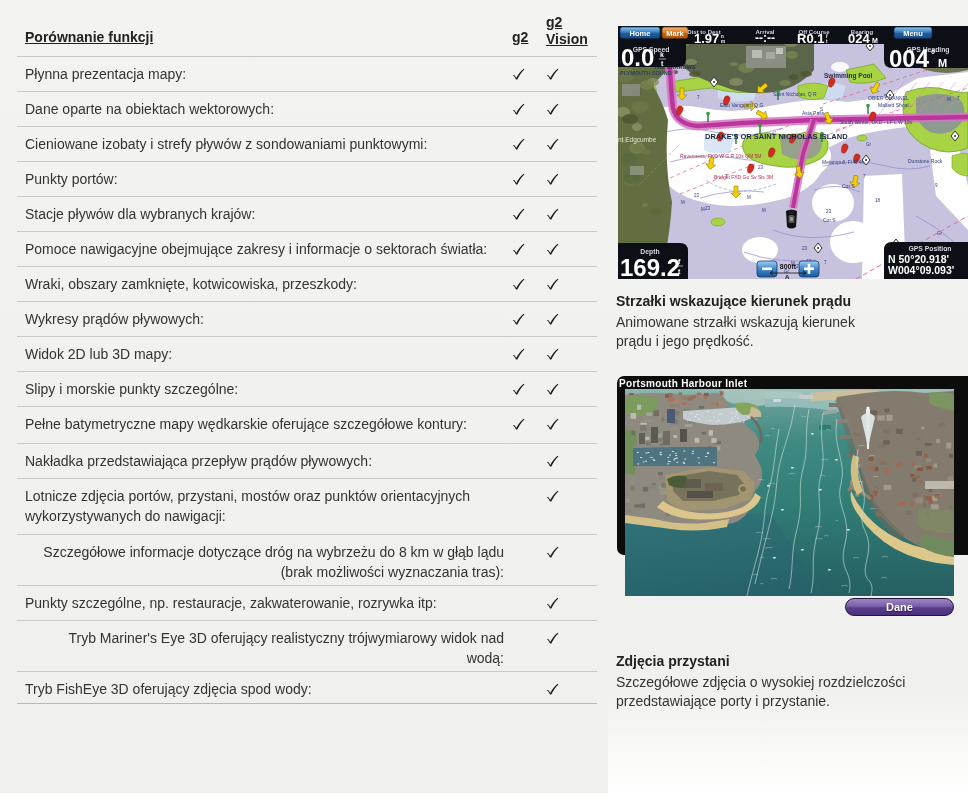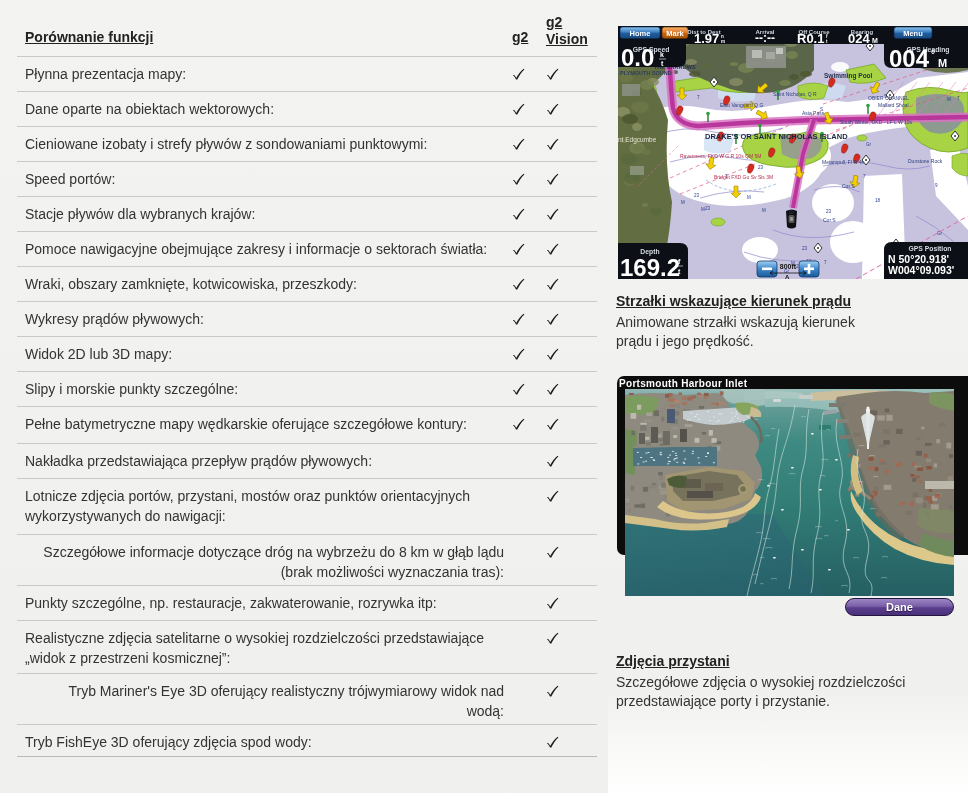--- a/index.html
+++ b/index.html
@@ -12,21 +12,21 @@
  font-size:14px;line-height:20px;color:#333;}
 table.cmp td{vertical-align:top;padding:7px 0 0 8px;overflow:hidden;}
 table.cmp thead td{vertical-align:bottom;font-weight:bold;padding:0 0 9px 8px;color:#222;text-decoration:underline;}
 table.cmp thead td.v{line-height:16.5px;}
 table.cmp tbody tr{border-top:1px solid #c9c9c9;}
 table.cmp tbody tr.last{border-bottom:1px solid #b9b9b9;}
 td.h35{height:27px;margin-top:28px;} td.h37{height:29px;} td.h36{height:28px;} td.h56{height:48px;}
 td.h51{height:43px;text-align:right;} td.h53{height:45px;} td.h32{height:24px;}
 svg.ck{display:inline-block;margin-top:4px;}
 .cap{position:absolute;left:616px;width:300px;color:#333;font-size:14px;line-height:19px;}
-.cap b{display:block;color:#222;text-decoration:underline;}
+.cap b{display:block;color:#222;}
 .cap p{margin:2px 0 0 0;}
 #cap1{top:292px;}
 #cap2{top:652px;}
 #img1{position:absolute;left:618px;top:26px;width:350px;height:253px;}
 #img2{position:absolute;left:617px;top:376px;width:351px;height:179px;background:#0c0c0c;border-radius:7px 0 0 7px;}
 #img2 .ttl{position:absolute;left:2px;top:2px;color:#fff;font-size:10px;font-weight:bold;letter-spacing:0.3px;}
 #photo2{position:absolute;left:8px;top:13px;}
 .backbtn{position:absolute;left:228px;top:222px;width:109px;height:18px;border-radius:9px;
  background:linear-gradient(180deg,#9c86c4 0%,#7a5fa8 45%,#5b3f8d 55%,#4a2f7a 100%);
  border:1px solid #241440;box-sizing:border-box;}
@@ -74,21 +74,21 @@
 <tr>
           <td class="h35">Cieniowane izobaty i strefy pływów z sondowaniami punktowymi:</td>
           <td><svg class="ck" width="13" height="12" viewBox="0 0 13 12">
               <path fill="#1a1a1a" d="M0.9 7.2 C1.7 6.8 2.4 7.0 3.1 8.0 C3.5 8.6 3.9 9.3 4.2 10.0 C6.3 5.9 8.8 2.9 11.8 0.7 L12.4 1.5 C9.6 4.1 7.2 7.6 5.3 11.6 L4.0 11.6 C3.2 9.6 2.2 8.0 0.9 7.2 Z"></path>
             </svg></td>
           <td><svg class="ck" width="13" height="12" viewBox="0 0 13 12">
               <path fill="#1a1a1a" d="M0.9 7.2 C1.7 6.8 2.4 7.0 3.1 8.0 C3.5 8.6 3.9 9.3 4.2 10.0 C6.3 5.9 8.8 2.9 11.8 0.7 L12.4 1.5 C9.6 4.1 7.2 7.6 5.3 11.6 L4.0 11.6 C3.2 9.6 2.2 8.0 0.9 7.2 Z"></path>
             </svg></td>
         </tr>
 <tr>
-          <td class="h35">Speed portów:</td>
+          <td class="h35">Punkty portów:</td>
           <td><svg class="ck" width="13" height="12" viewBox="0 0 13 12">
               <path fill="#1a1a1a" d="M0.9 7.2 C1.7 6.8 2.4 7.0 3.1 8.0 C3.5 8.6 3.9 9.3 4.2 10.0 C6.3 5.9 8.8 2.9 11.8 0.7 L12.4 1.5 C9.6 4.1 7.2 7.6 5.3 11.6 L4.0 11.6 C3.2 9.6 2.2 8.0 0.9 7.2 Z"></path>
             </svg></td>
           <td><svg class="ck" width="13" height="12" viewBox="0 0 13 12">
               <path fill="#1a1a1a" d="M0.9 7.2 C1.7 6.8 2.4 7.0 3.1 8.0 C3.5 8.6 3.9 9.3 4.2 10.0 C6.3 5.9 8.8 2.9 11.8 0.7 L12.4 1.5 C9.6 4.1 7.2 7.6 5.3 11.6 L4.0 11.6 C3.2 9.6 2.2 8.0 0.9 7.2 Z"></path>
             </svg></td>
         </tr>
 <tr>
           <td class="h35">Stacje pływów dla wybranych krajów:</td>
           <td><svg class="ck" width="13" height="12" viewBox="0 0 13 12">
@@ -168,27 +168,20 @@
         </tr>
 <tr>
           <td class="h51">Szczegółowe informacje dotyczące dróg na wybrzeżu do 8 km w głąb lądu (brak możliwości wyznaczania tras):</td>
           <td></td>
           <td><svg class="ck" width="13" height="12" viewBox="0 0 13 12">
               <path fill="#1a1a1a" d="M0.9 7.2 C1.7 6.8 2.4 7.0 3.1 8.0 C3.5 8.6 3.9 9.3 4.2 10.0 C6.3 5.9 8.8 2.9 11.8 0.7 L12.4 1.5 C9.6 4.1 7.2 7.6 5.3 11.6 L4.0 11.6 C3.2 9.6 2.2 8.0 0.9 7.2 Z"></path>
             </svg></td>
         </tr>
 <tr>
           <td class="h35">Punkty szczególne, np. restauracje, zakwaterowanie, rozrywka itp:</td>
-          <td></td>
-          <td><svg class="ck" width="13" height="12" viewBox="0 0 13 12">
-              <path fill="#1a1a1a" d="M0.9 7.2 C1.7 6.8 2.4 7.0 3.1 8.0 C3.5 8.6 3.9 9.3 4.2 10.0 C6.3 5.9 8.8 2.9 11.8 0.7 L12.4 1.5 C9.6 4.1 7.2 7.6 5.3 11.6 L4.0 11.6 C3.2 9.6 2.2 8.0 0.9 7.2 Z"></path>
-            </svg></td>
-        </tr>
-<tr>
-          <td class="h53">Realistyczne zdjęcia satelitarne o wysokiej rozdzielczości przedstawiające „widok z przestrzeni kosmicznej”:</td>
           <td></td>
           <td><svg class="ck" width="13" height="12" viewBox="0 0 13 12">
               <path fill="#1a1a1a" d="M0.9 7.2 C1.7 6.8 2.4 7.0 3.1 8.0 C3.5 8.6 3.9 9.3 4.2 10.0 C6.3 5.9 8.8 2.9 11.8 0.7 L12.4 1.5 C9.6 4.1 7.2 7.6 5.3 11.6 L4.0 11.6 C3.2 9.6 2.2 8.0 0.9 7.2 Z"></path>
             </svg></td>
         </tr>
 <tr>
           <td class="h51">Tryb Mariner's Eye 3D oferujący realistyczny trójwymiarowy widok nad<br>wodą:</td>
           <td></td>
           <td><svg class="ck" width="13" height="12" viewBox="0 0 13 12">
               <path fill="#1a1a1a" d="M0.9 7.2 C1.7 6.8 2.4 7.0 3.1 8.0 C3.5 8.6 3.9 9.3 4.2 10.0 C6.3 5.9 8.8 2.9 11.8 0.7 L12.4 1.5 C9.6 4.1 7.2 7.6 5.3 11.6 L4.0 11.6 C3.2 9.6 2.2 8.0 0.9 7.2 Z"></path>

